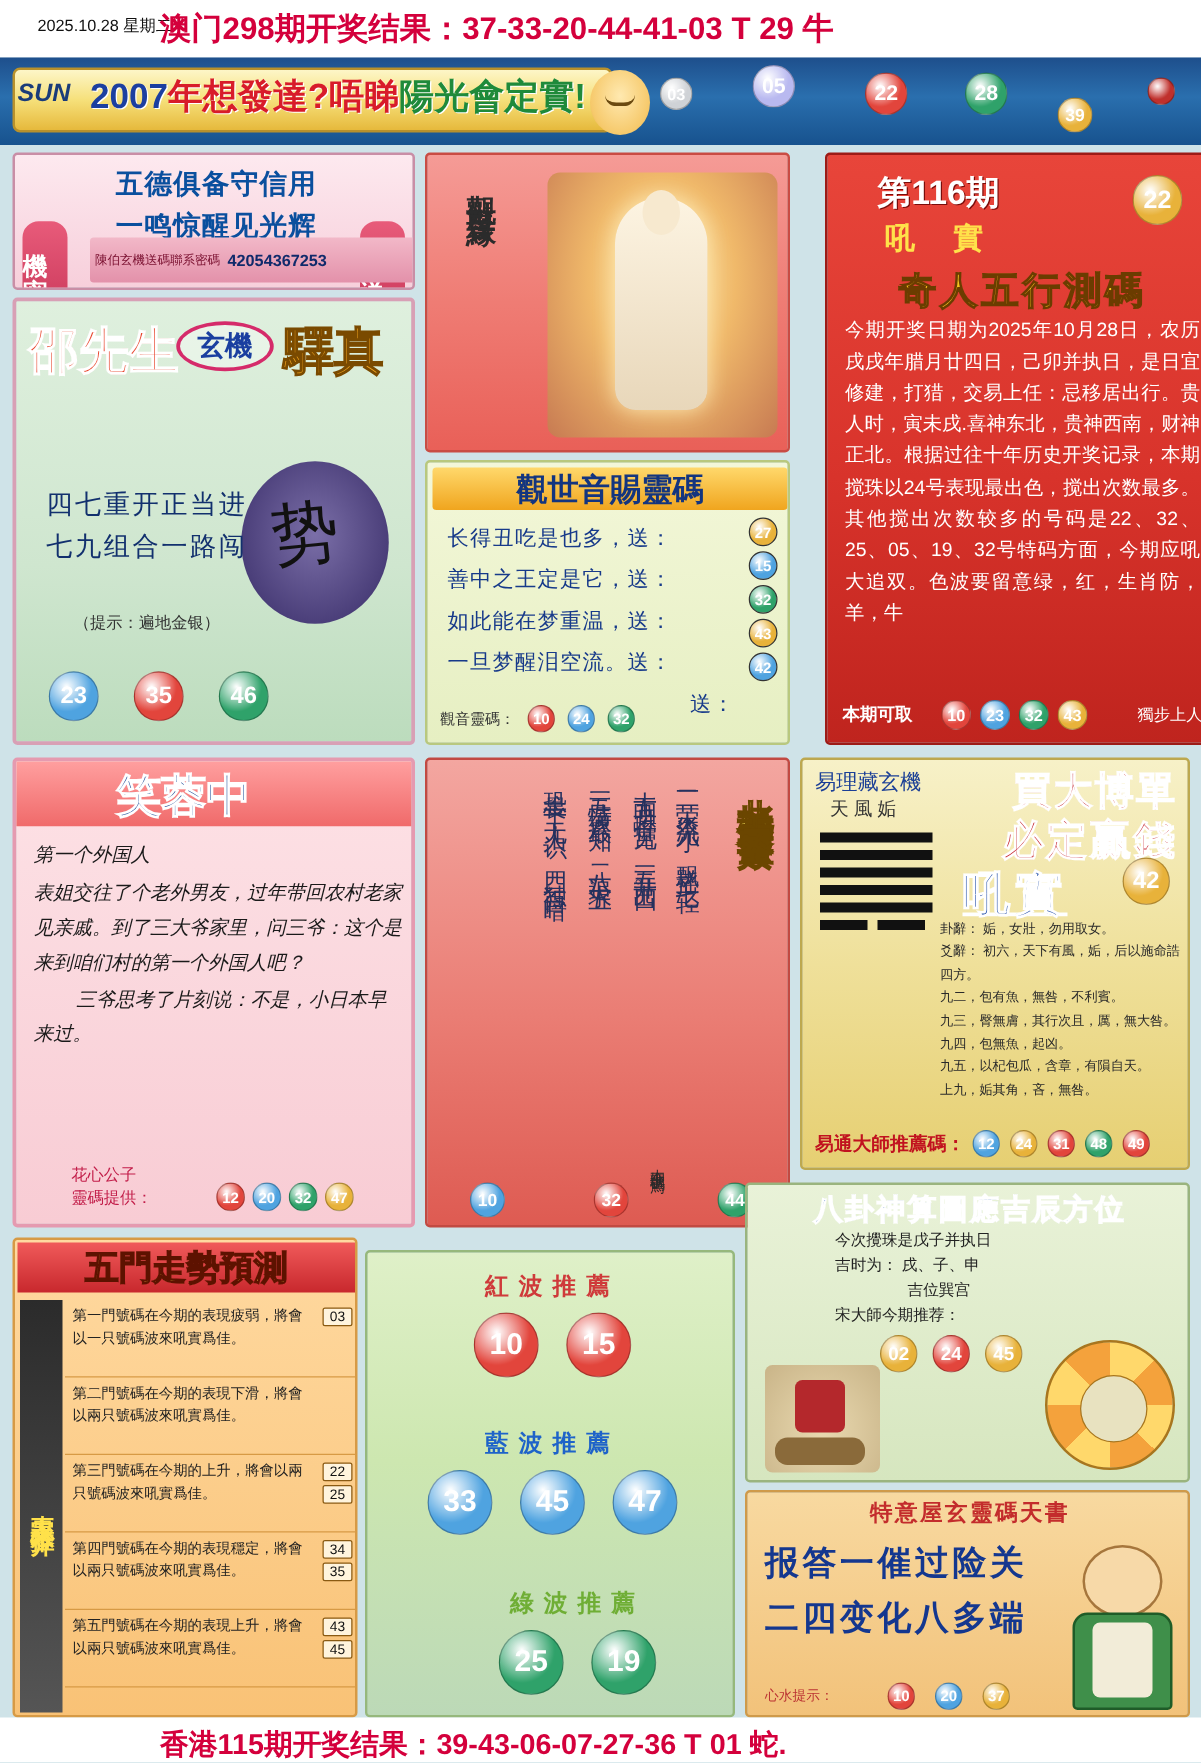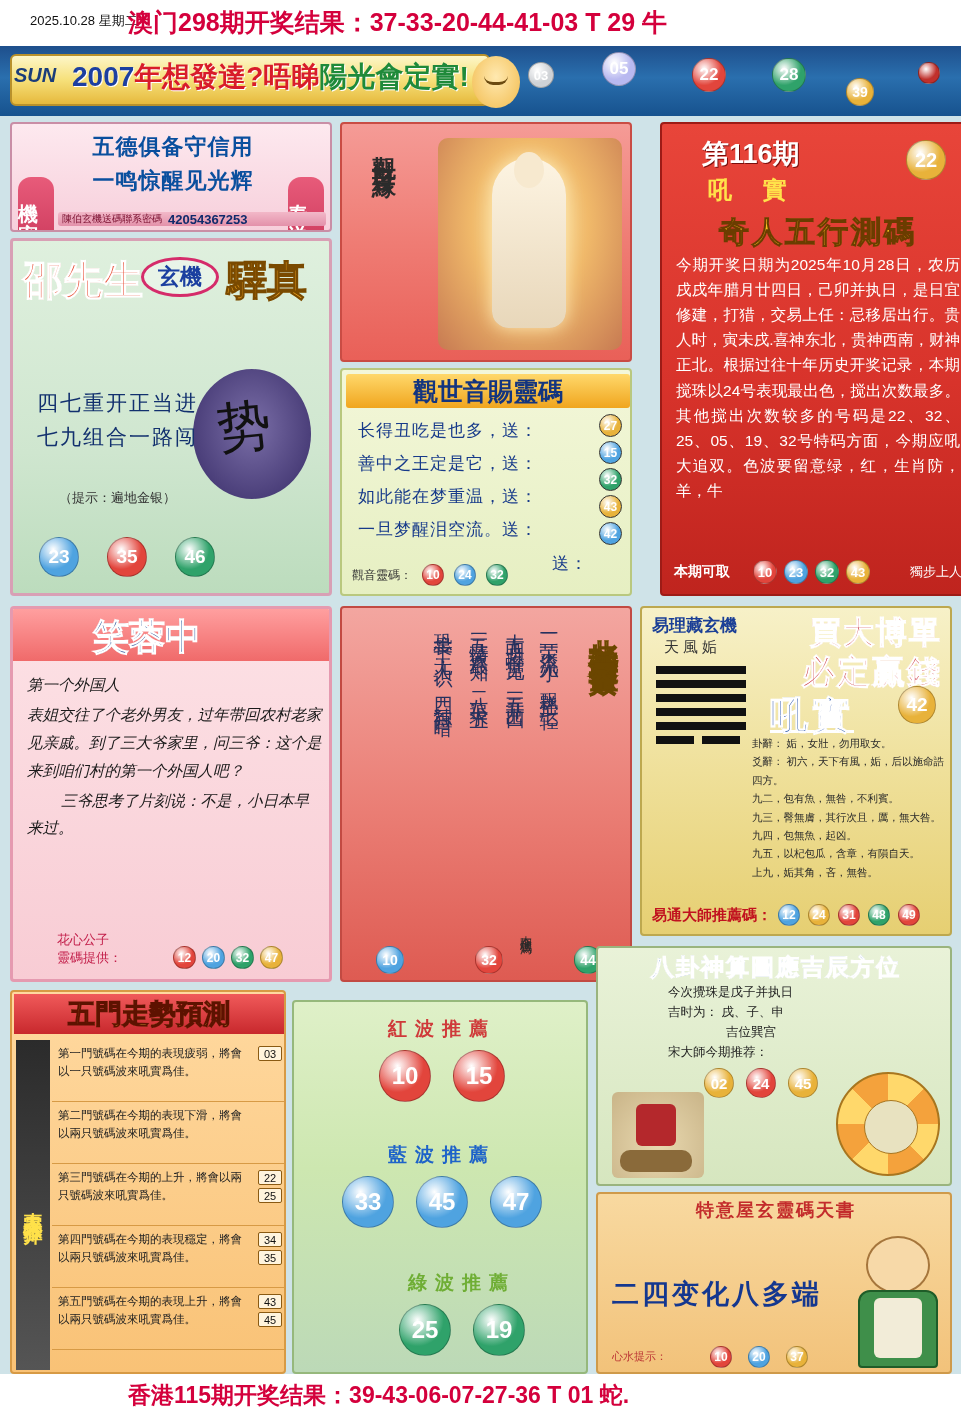--- a/index.html
+++ b/index.html
@@ -84,21 +84,21 @@
     border-radius: 13px; line-height: 1.05; margin-top: 47px;
   }
   .p1 .sideL { left: 6px; }
   .p1 .sideR { right: 6px; }
   .p1 .mid { position: absolute; left: 48px; top: 8px; width: 226px; text-align: center; }
   .p1 .l1, .p1 .l2 {
     font-size: 22px; font-weight: bold; color: #0a4f9e; letter-spacing: 1px;
     margin-bottom: 4px;
   }
   .p1 .subbar {
-    position: absolute; left: 46px; bottom: 4px; width: 268px; height: 14px;
+    position: absolute; left: 60px; bottom: 4px; width: 268px; height: 36px;
     background: linear-gradient(180deg,#f2b8c8,#e391aa);
     border-radius: 3px; display: flex; align-items: center;
   }
   .p1 .subbar .t { font-size: 10px; color: #7a1030; padding-left: 4px; }
   .p1 .subbar .n { font-size: 13px; font-weight: bold; color: #102a6b; margin-left: 6px; }
 
   
   .p2 {
     left: 10px; top: 238px; width: 322px; height: 358px;
     background: linear-gradient(180deg,#dff0de 0%, #cfe6cf 60%, #bcdcbd 100%);
@@ -268,21 +268,21 @@
     font-size: 12px; color: #2a2a2a; letter-spacing: 2px;
   }
   .p7 .balls { position: absolute; left: 34px; bottom: 6px; width: 226px; display: flex; justify-content: space-between; }
 
   
   .p8 {
     left: 640px; top: 606px; width: 312px; height: 330px;
     background: linear-gradient(180deg,#f7f1c8 0%, #efe09a 50%, #e6cf72 100%);
     border: 2px solid #bda84f;
   }
-  .p8 .hd { position: absolute; left: 10px; top: 6px; font-size: 17px; font-weight: bold; color: #1b3f96; text-align: right; }
+  .p8 .hd { position: absolute; left: 10px; top: 6px; font-size: 17px; font-weight: normal; color: #1b3f96; text-align: right; }
   .p8 .gua { position: absolute; left: 22px; top: 30px; font-size: 15px; color: #333; letter-spacing: 4px; }
   .p8 .lines { position: absolute; left: 14px; top: 58px; width: 90px; }
   .p8 .lines .ln { height: 8px; margin-bottom: 6px; display: flex; gap: 8px; }
   .p8 .lines .ln i { display: block; height: 8px; background: #111; }
   .p8 .big1 {
     position: absolute; right: 8px; top: 4px; font-size: 31px; font-weight: bold;
     color: #c1121f; -webkit-text-stroke: 1px #fff; letter-spacing: 2px;
   }
   .p8 .big2 {
     position: absolute; right: 8px; top: 42px; font-size: 33px; font-weight: bold;
@@ -681,20 +681,21 @@
       </div>
     <div class="wheel"></div>
     <div class="warrior">
         <div class="b1"></div>
         <div class="b2"></div>
       </div>
   </div>
 
   <div class="panel p12">
     <div class="hd">特意屋玄靈碼天書</div>
+    <div class="l1">报答一催过险关</div>
     <div class="l2">二四变化八多端</div>
     <div class="note">心水提示：</div>
     <div class="balls" id="p12-balls">
         <span class="ball" style="width: 22px; height: 22px; font-size: 12px; background: radial-gradient(circle at 35% 30%, rgb(255, 255, 255) 0%, rgb(226, 69, 60) 55%, rgb(226, 69, 60) 100%); border: 1px solid rgba(0, 0, 0, 0.25);">10</span>
         <span class="ball" style="width: 22px; height: 22px; font-size: 12px; background: radial-gradient(circle at 35% 30%, rgb(255, 255, 255) 0%, rgb(79, 163, 224) 55%, rgb(79, 163, 224) 100%); border: 1px solid rgba(0, 0, 0, 0.25);">20</span>
         <span class="ball" style="width: 22px; height: 22px; font-size: 12px; background: radial-gradient(circle at 35% 30%, rgb(255, 255, 255) 0%, rgb(232, 178, 58) 55%, rgb(232, 178, 58) 100%); border: 1px solid rgba(0, 0, 0, 0.25);">37</span>
       </div>
     <div class="man">
       <div class="head"></div>
         <div class="body"></div>

